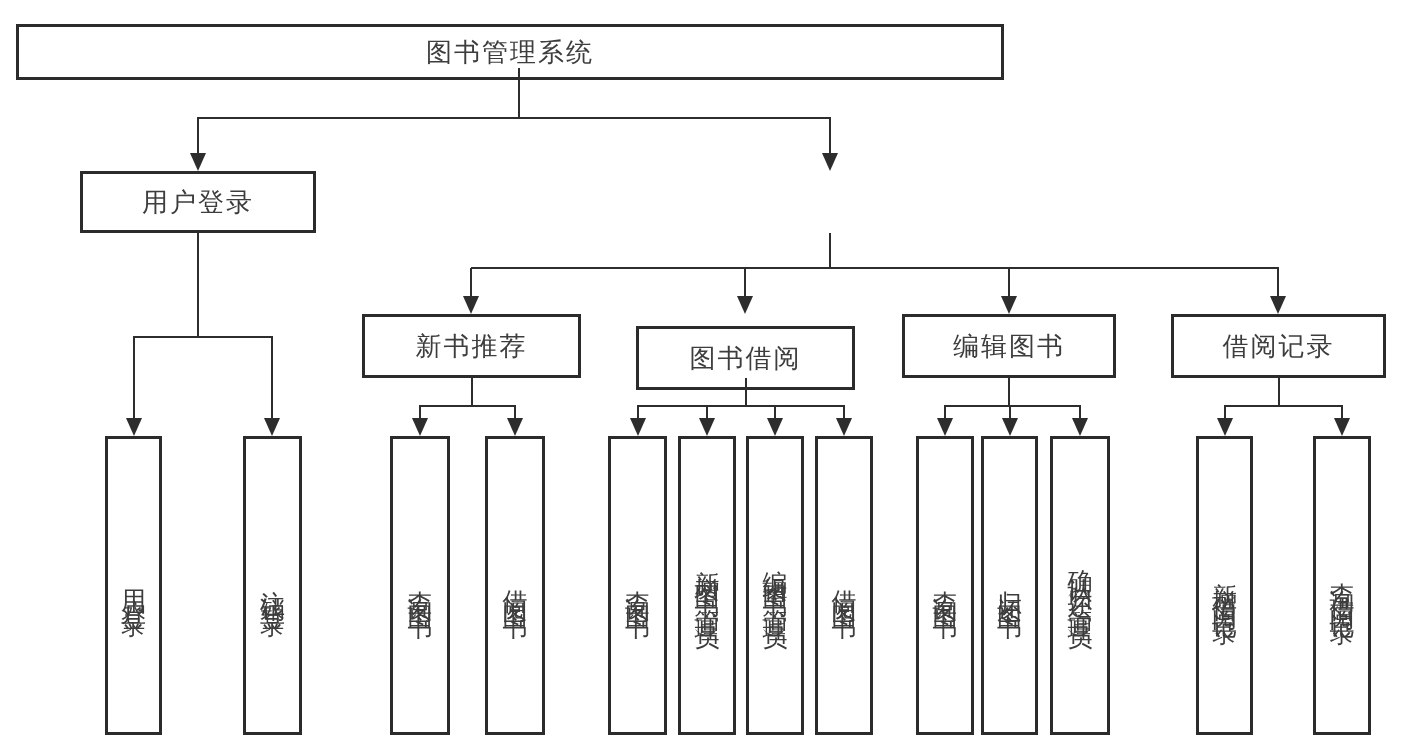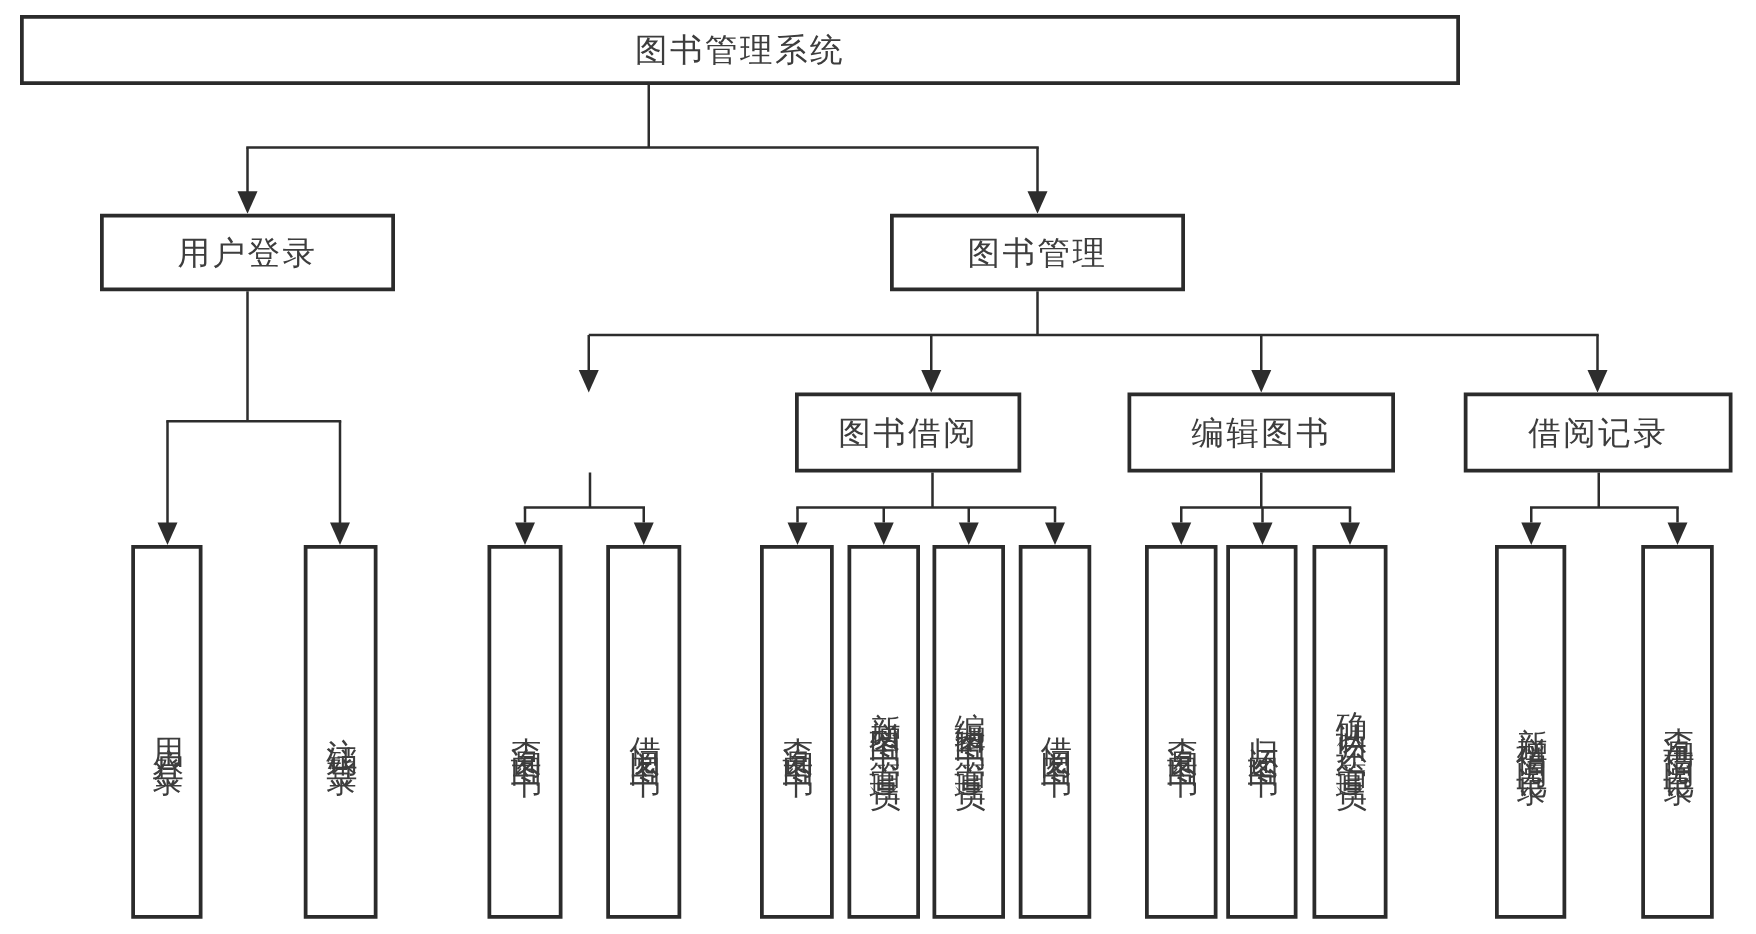--- a/index.html
+++ b/index.html
@@ -40,57 +40,57 @@
     color:#a3a3a3;
     letter-spacing:1px;
     white-space:nowrap;
   }
 </style>
 </head>
 <body>
 
 <div id="stage">
 
-  <div class="box hz" style="left:16px;top:12px;width:1152px;height:56px">
+  <div class="box hz" style="left:16px;top:24px;width:988px;height:56px">
     <span>图书管理系统</span>
   </div>
 
   <div class="ln" style="left:518px;top:68px;width:2px;height:50px"></div>
   <div class="ln" style="left:197px;top:117px;width:634px;height:2px"></div>
   <div class="ln" style="left:197px;top:118px;width:2px;height:36px"></div>
   <div class="ar" style="left:190px;top:153px"></div>
   <div class="ln" style="left:829px;top:118px;width:2px;height:36px"></div>
   <div class="ar" style="left:822px;top:153px"></div>
 
   <div class="box hz" style="left:80px;top:171px;width:236px;height:62px">
     <span>用户登录</span>
-  </div>
-  <div class="box hz" style="left:712px;top:171px;width:236px;height:62px">
-    <span>图书管理</span>
   </div>
 
   <div class="ln" style="left:197px;top:233px;width:2px;height:104px"></div>
   <div class="ln" style="left:133px;top:336px;width:140px;height:2px"></div>
   <div class="ln" style="left:133px;top:337px;width:2px;height:82px"></div>
   <div class="ar" style="left:126px;top:418px"></div>
   <div class="ln" style="left:271px;top:337px;width:2px;height:82px"></div>
   <div class="ar" style="left:264px;top:418px"></div>
 
   <div class="ln" style="left:829px;top:233px;width:2px;height:35px"></div>
   <div class="ln" style="left:471px;top:267px;width:808px;height:2px"></div>
   <div class="ln" style="left:470px;top:268px;width:2px;height:28px"></div>
   <div class="ar" style="left:463px;top:296px"></div>
   <div class="ln" style="left:744px;top:268px;width:2px;height:28px"></div>
   <div class="ar" style="left:737px;top:296px"></div>
   <div class="ln" style="left:1008px;top:268px;width:2px;height:28px"></div>
   <div class="ar" style="left:1001px;top:296px"></div>
   <div class="ln" style="left:1277px;top:268px;width:2px;height:28px"></div>
   <div class="ar" style="left:1270px;top:296px"></div>
 
-  <div class="box hz" style="left:636px;top:314px;width:181px;height:64px">
+  <div class="box hz" style="left:362px;top:314px;width:219px;height:64px">
+    <span>新书推荐</span>
+  </div>
+  <div class="box hz" style="left:636px;top:326px;width:219px;height:64px">
     <span>图书借阅</span>
   </div>
   <div class="box hz" style="left:902px;top:314px;width:214px;height:64px">
     <span>编辑图书</span>
   </div>
   <div class="box hz" style="left:1171px;top:314px;width:215px;height:64px">
     <span>借阅记录</span>
   </div>
 
   <div class="ln" style="left:471px;top:378px;width:2px;height:28px"></div>

